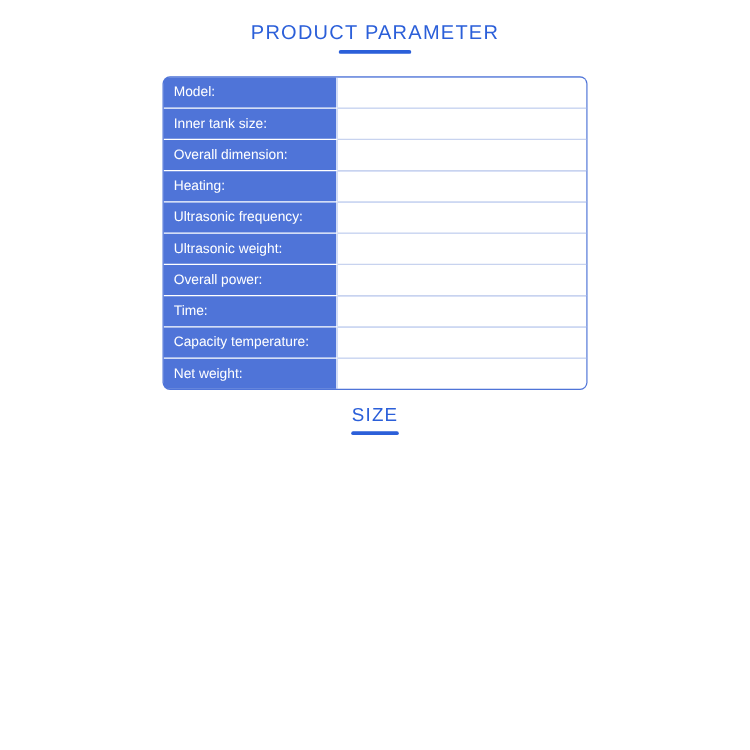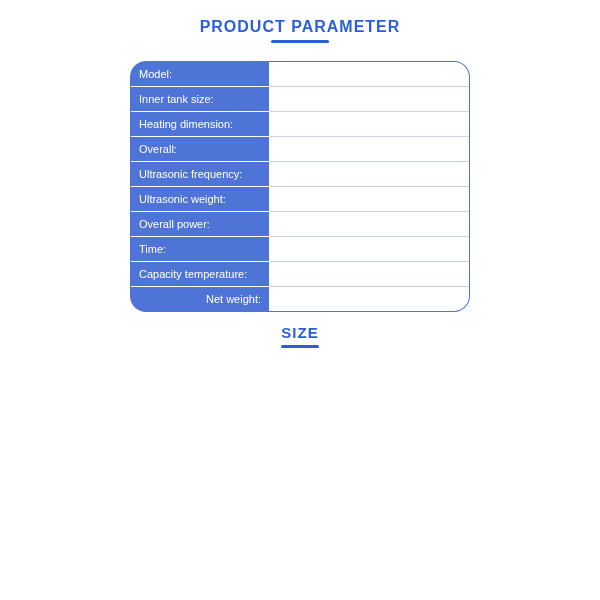--- a/index.html
+++ b/index.html
@@ -12,21 +12,21 @@
     background: #ffffff;
     font-family: "Liberation Sans", sans-serif;
     overflow: hidden;
     position: relative;
   }
 
   
   .section-title {
     text-align: center;
     color: #2b5fd9;
-    font-weight: bold;
+    font-weight: normal;
     letter-spacing: 1px;
   }
   #product-title {
     font-size: 16px;
     padding-top: 18px;
     padding-bottom: 4px;
   }
   .title-underline {
     width: 58px;
     height: 3px;
@@ -37,34 +37,33 @@
 
   .spec-table-wrap {
     width: 340px;
     margin: 14px auto 0 auto;
   }
   table.spec {
     width: 100%;
     border-collapse: collapse;
     background: #4f74d8;
     border: 1px solid #c8d3ef;
-    border-radius: 16px;
+    border-radius: 6px;
     overflow: hidden;
   }
   table.spec td {
     height: 24px;
     font-size: 11px;
     color: #ffffff;
     padding: 0 8px;
     border-bottom: 1px solid #ffffff;
     white-space: nowrap;
   }
   table.spec tr:last-child td {
     border-bottom: none;
-    text-align: right;
   }
   td.k {
     width: 122px;
     border-right: 1px solid #ffffff;
   }
   td.v {
     background: #ffffff;
     color: #333333;
     border-right: 1px solid #c8d3ef;
   }
@@ -98,25 +97,25 @@
     <tbody>
       <tr>
         <td class="k">Model:</td>
         <td class="v">M4L</td>
       </tr>
       <tr>
         <td class="k">Inner tank size:</td>
         <td class="v">300*155*100</td>
       </tr>
       <tr>
-        <td class="k">Heating dimension:</td>
+        <td class="k">Overall dimension:</td>
         <td class="v">325*175*230</td>
       </tr>
       <tr>
-        <td class="k">Overall:</td>
+        <td class="k">Heating:</td>
         <td class="v">4L</td>
       </tr>
       <tr>
         <td class="k">Ultrasonic frequency:</td>
         <td class="v">40KHz</td>
       </tr>
       <tr>
         <td class="k">Ultrasonic weight:</td>
         <td class="v">0~180W</td>
       </tr>

